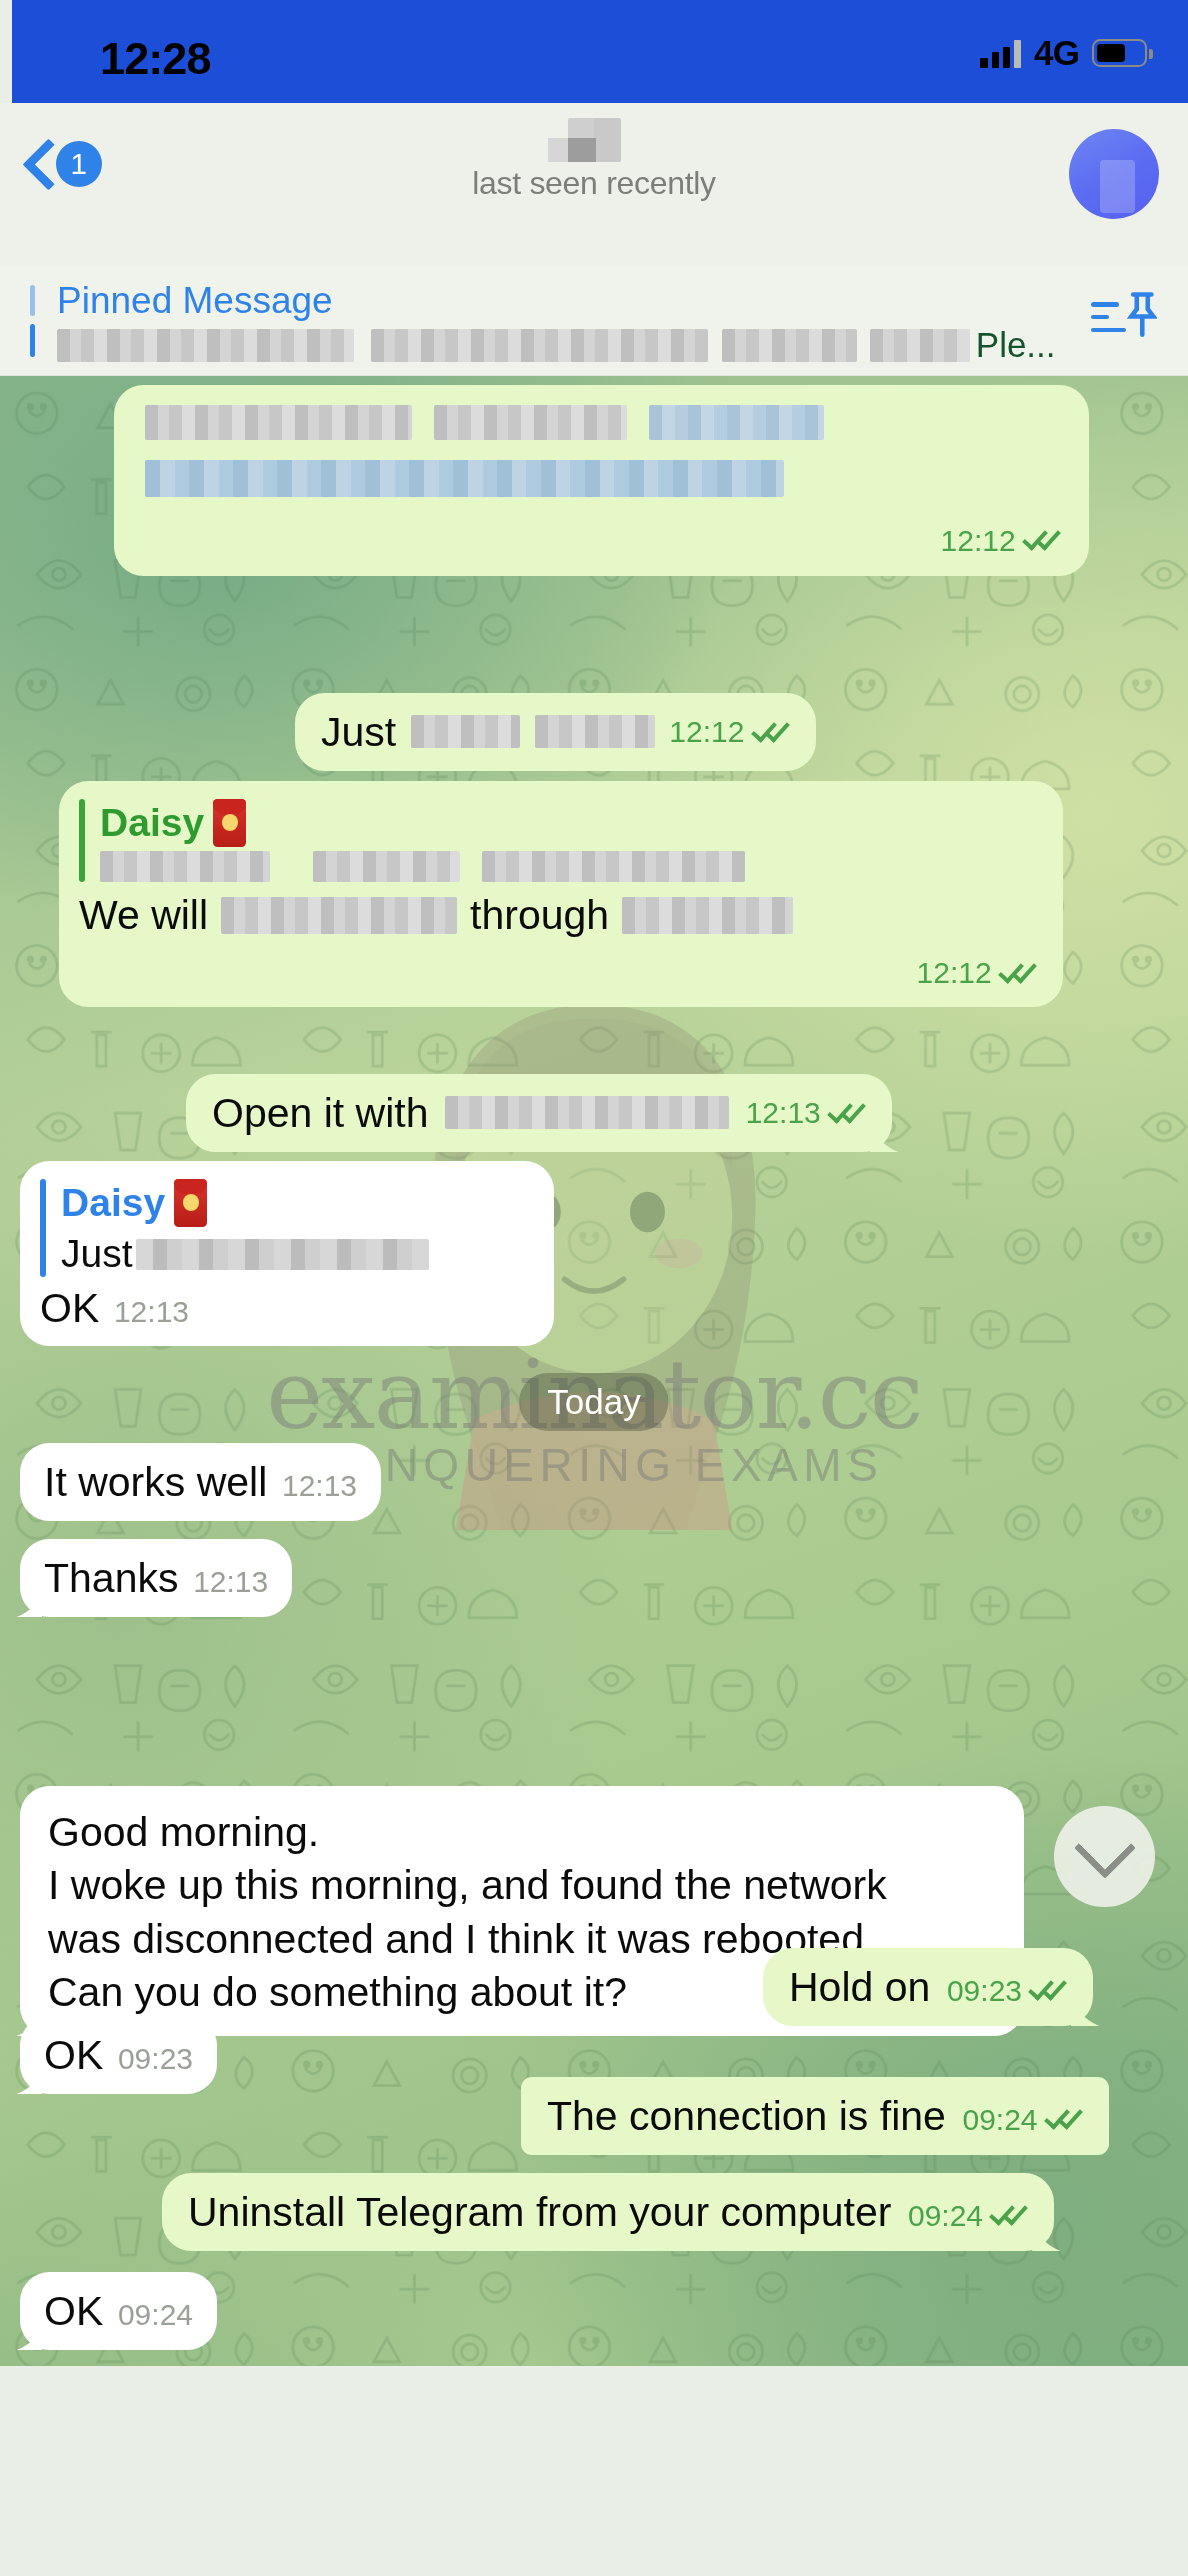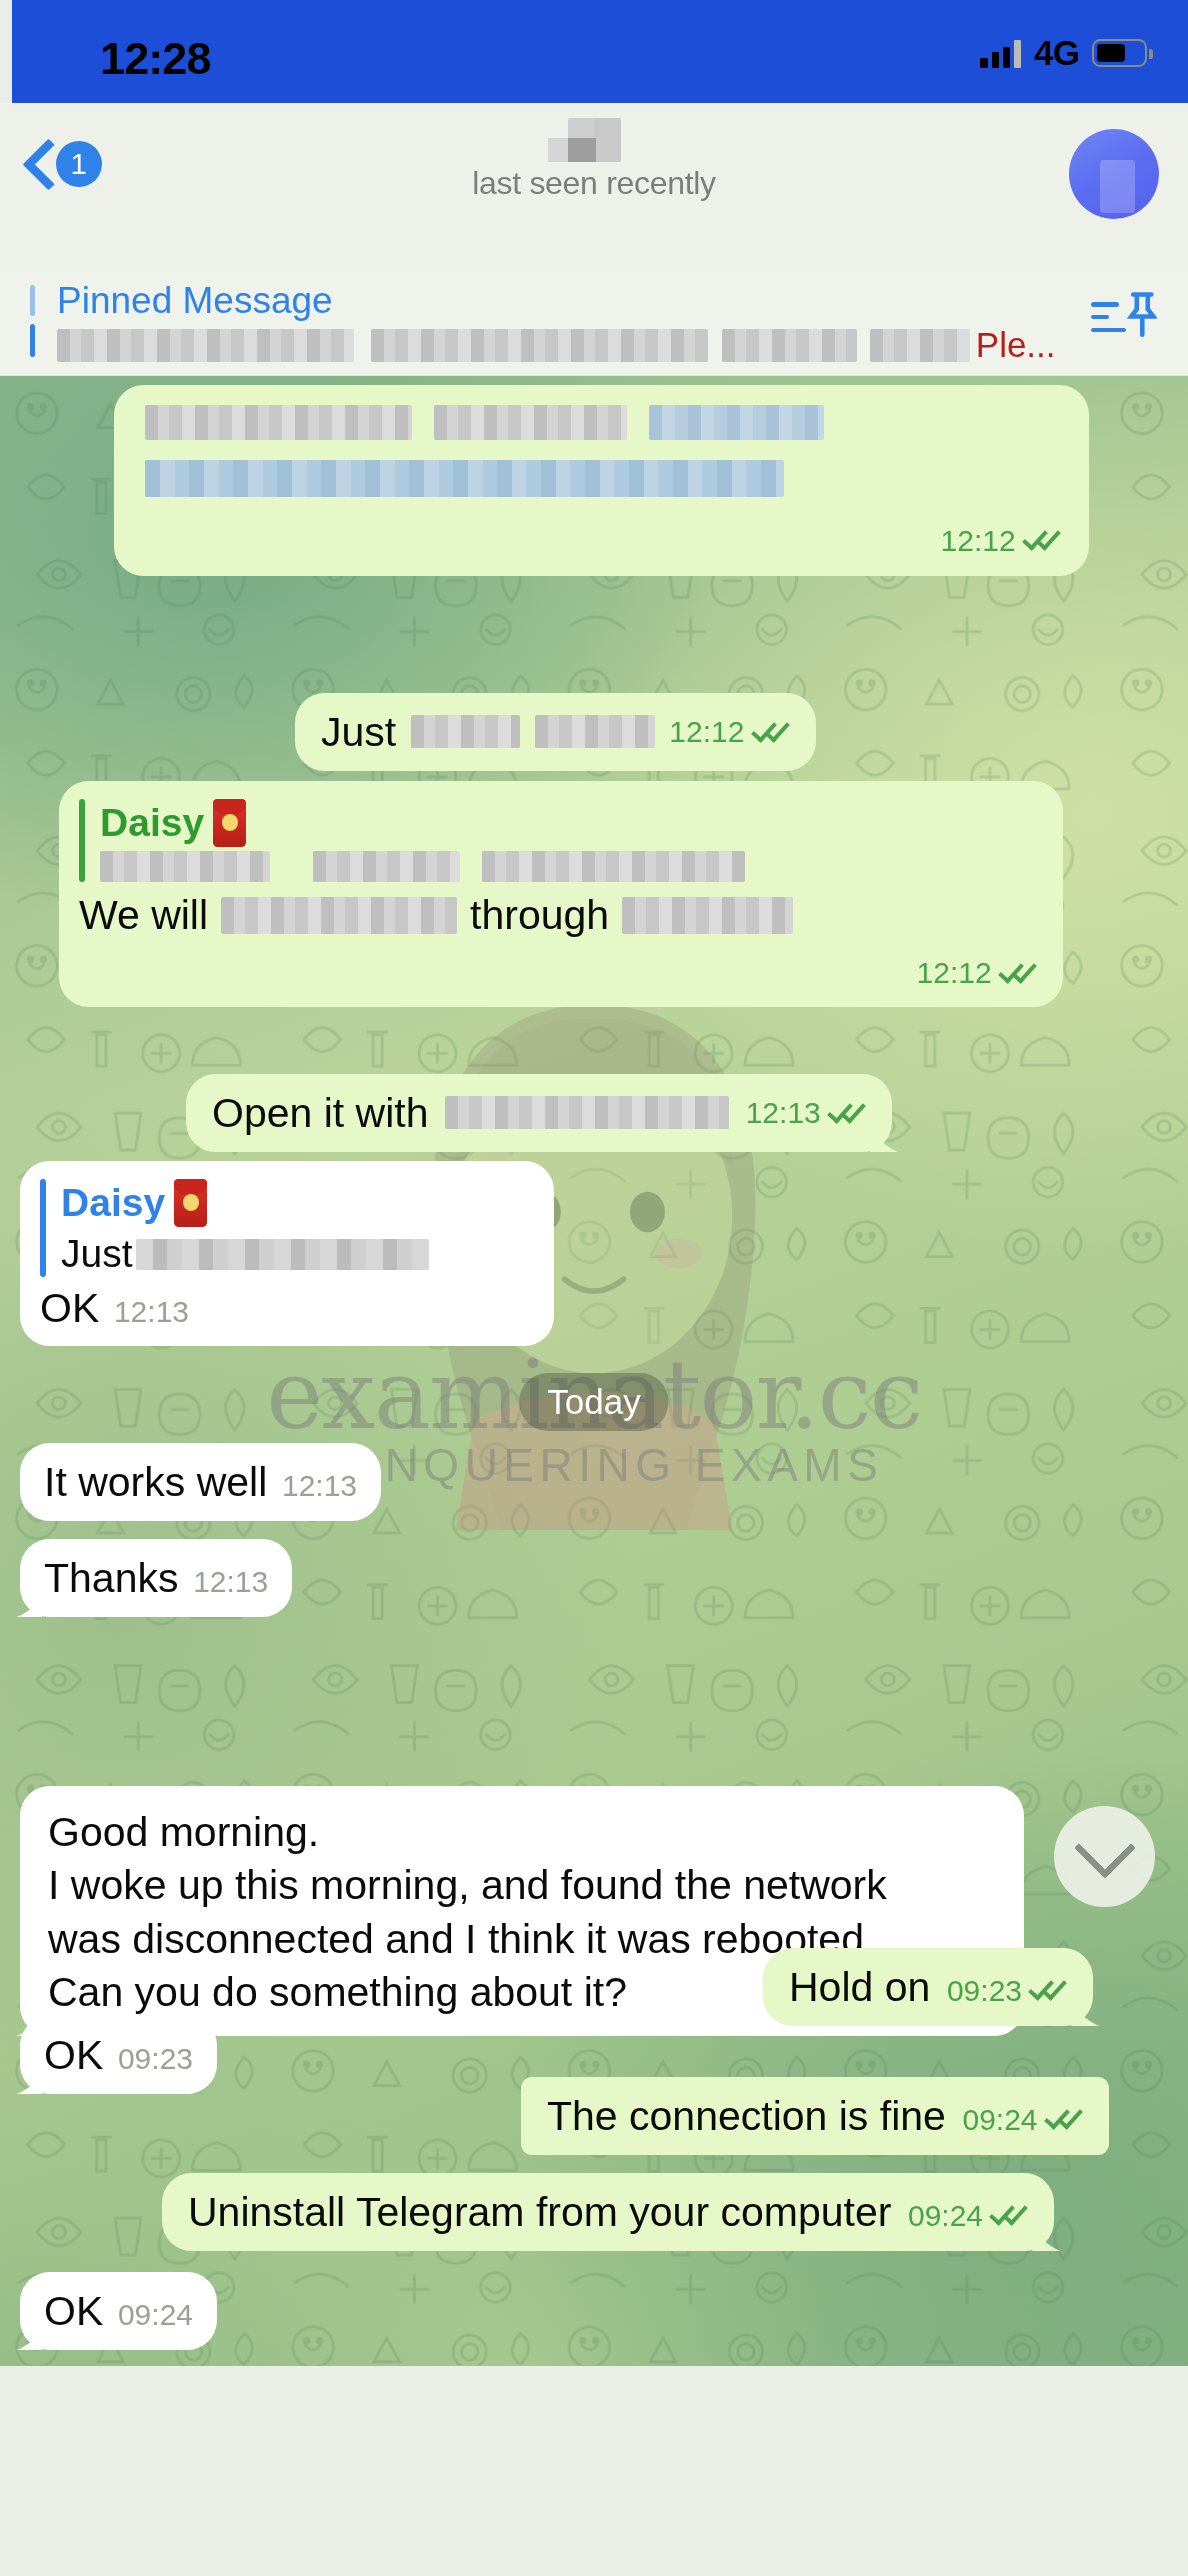--- a/index.html
+++ b/index.html
@@ -118,21 +118,21 @@
     display:flex; align-items:center; gap:0;
     width:1013px; height:42px;
   }
   .redact{
     display:inline-block; height:33px; border-radius:1.8px; vertical-align:middle;
     background-image:
       repeating-linear-gradient(90deg,#bfbfbf 0 13px,#d4d4d4 13px 24px,#c7c7c7 24px 37px,#dcdcdc 37px 50px),
       repeating-linear-gradient(0deg,rgba(0,0,0,.05) 0 7.4px,rgba(255,255,255,.06) 7.4px 14.7px);
   }
   .pin-text{
-    font-size:35px; color:#b91c1c; margin-left:5.5px; white-space:nowrap;
+    font-size:35px; color:#14532d; margin-left:5.5px; white-space:nowrap;
   }
   .pin-icon{
     position:absolute; right:31px; top:22px; width:66px; height:64px;
   }
   .pin-icon .lines{ position:absolute; left:0; top:13px; }
   .pin-icon .lines i{ display:block; height:4.6px; background:#2f82e8; border-radius:2.8px; margin-bottom:8.3px; }
   .pin-icon .lines i:nth-child(1){ width:28px; }
   .pin-icon .lines i:nth-child(2){ width:18.4px; }
   .pin-icon .lines i:nth-child(3){ width:35px; }
 

